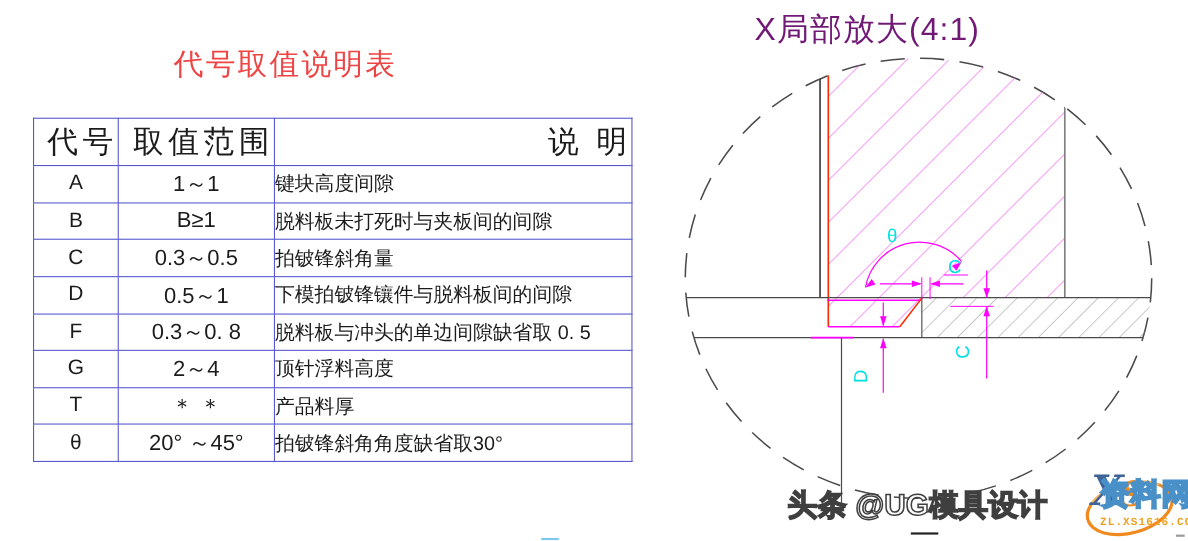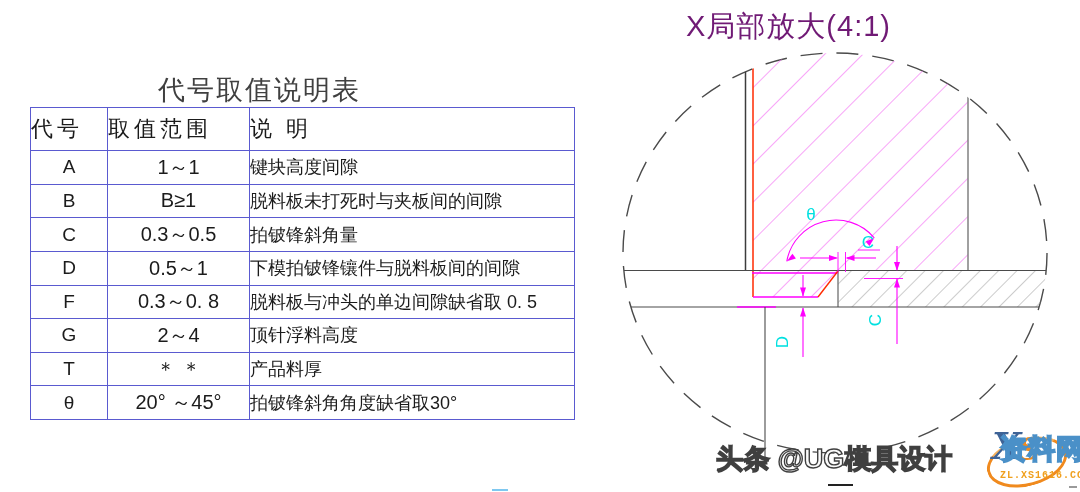--- a/index.html
+++ b/index.html
@@ -3,37 +3,37 @@
 <meta charset="utf-8">
 <style>
   html,body{margin:0;padding:0;background:#ffffff;}
   #app{
     position:relative;width:1080px;height:492px;background:#ffffff;
     font-family:"Liberation Sans","DejaVu Sans",sans-serif;overflow:hidden;
     color:#1b1b1b;
   }
   
   .table-title{
-    position:absolute;left:158px;top:72px;font-size:27px;letter-spacing:2px;
-    color:#404040;white-space:nowrap;
+    position:absolute;left:158px;top:40px;font-size:27px;letter-spacing:2px;
+    color:#ef4444;white-space:nowrap;
   }
   table.spec{
     position:absolute;left:30px;top:107px;width:544px;height:313px;
     border-collapse:collapse;table-layout:fixed;background:#fff;
   }
   table.spec th,table.spec td{
     border:1.6px solid #5a5ad0;padding:0;vertical-align:middle;
     color:#1b1b1b;overflow:hidden;white-space:nowrap;
   }
   table.spec thead tr{height:43px;}
   table.spec tbody tr{height:33px;}
   .col-code{width:77px;}
   .col-range{width:142px;}
   .col-desc{width:325px;}
-  th.h{font-weight:normal;font-size:22px;letter-spacing:4px;text-align:left;}
+  th.h{font-weight:normal;font-size:28px;letter-spacing:4px;text-align:right;}
   td.code{font-size:19px;text-align:center;}
   td.range{font-size:20px;text-align:center;}
   td.desc{font-size:18px;text-align:left;padding-left:12px;}
   
   .detail-title{
     position:absolute;left:686px;top:7px;font-size:29px;color:#701a75;
     white-space:nowrap;letter-spacing:1px;
   }
   #drawing{position:absolute;left:600px;top:0;}
   

